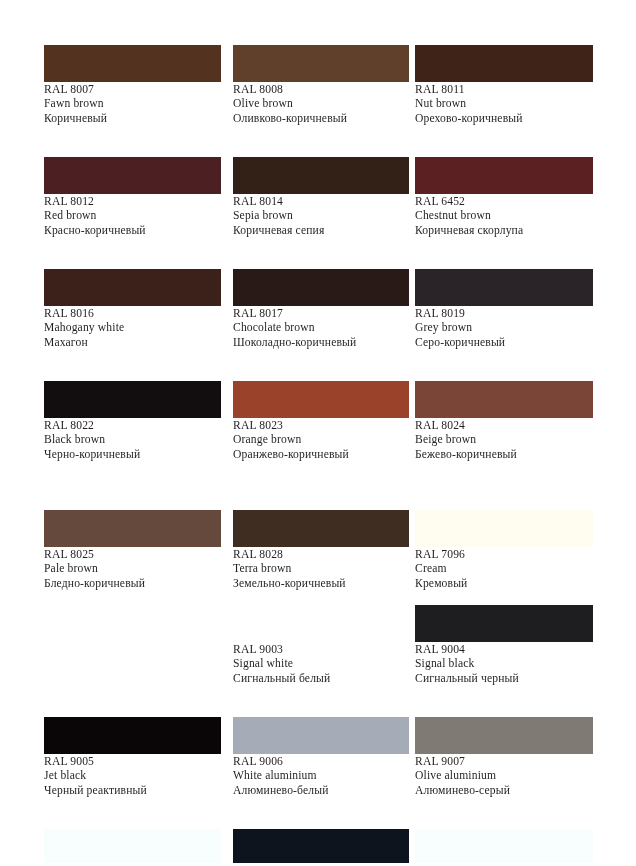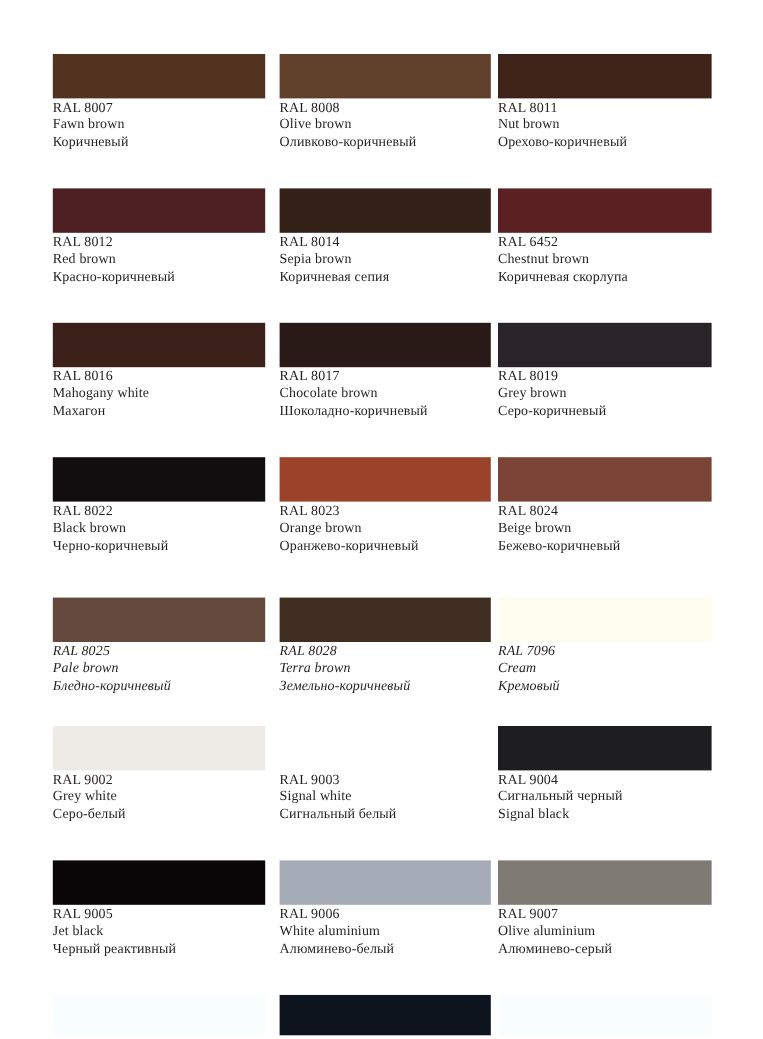--- a/index.html
+++ b/index.html
@@ -178,21 +178,21 @@
       </div>
       <div class="swatch-cell col-2">
         <div class="swatch-chip" style="background-color: rgb(122, 68, 54);"></div>
         <div class="swatch-caption">
           <span class="cap-line cap-code">RAL 8024</span>
           <span class="cap-line cap-en">Beige brown</span>
           <span class="cap-line cap-ru">Бежево-коричневый</span>
         </div>
       </div>
     </div>
-    <div class="swatch-row" style="top: 498px; font-style: italic;">
+    <div class="swatch-row" style="top: 510px;">
       <div class="swatch-cell col-0">
         <div class="swatch-chip" style="background-color: rgb(101, 73, 61);"></div>
         <div class="swatch-caption">
           <span class="cap-line cap-code">RAL 8025</span>
           <span class="cap-line cap-en">Pale brown</span>
           <span class="cap-line cap-ru">Бледно-коричневый</span>
         </div>
       </div>
       <div class="swatch-cell col-1">
         <div class="swatch-chip" style="background-color: rgb(62, 45, 32);"></div>
@@ -205,42 +205,34 @@
       <div class="swatch-cell col-2">
         <div class="swatch-chip" style="background-color: rgb(255, 253, 239);"></div>
         <div class="swatch-caption">
           <span class="cap-line cap-code">RAL 7096</span>
           <span class="cap-line cap-en">Cream</span>
           <span class="cap-line cap-ru">Кремовый</span>
         </div>
       </div>
     </div>
     <div class="swatch-row" style="top: 605px;">
-      <div class="swatch-cell col-0">
-        <div class="swatch-chip" style="background-color: rgb(238, 235, 230);"></div>
-        <div class="swatch-caption">
-          <span class="cap-line cap-code">RAL 9002</span>
-          <span class="cap-line cap-en">Grey white</span>
-          <span class="cap-line cap-ru">Серо-белый</span>
-        </div>
-      </div>
       <div class="swatch-cell col-1">
         <div class="swatch-chip" style="background-color: rgb(255, 255, 255);"></div>
         <div class="swatch-caption">
           <span class="cap-line cap-code">RAL 9003</span>
           <span class="cap-line cap-en">Signal white</span>
           <span class="cap-line cap-ru">Сигнальный белый</span>
         </div>
       </div>
       <div class="swatch-cell col-2">
         <div class="swatch-chip" style="background-color: rgb(30, 30, 33);"></div>
         <div class="swatch-caption">
           <span class="cap-line cap-code">RAL 9004</span>
+          <span class="cap-line cap-en">Signal black</span>
           <span class="cap-line cap-ru">Сигнальный черный</span>
-          <span class="cap-line cap-en">Signal black</span>
         </div>
       </div>
     </div>
     <div class="swatch-row" style="top: 717px;">
       <div class="swatch-cell col-0">
         <div class="swatch-chip" style="background-color: rgb(10, 5, 7);"></div>
         <div class="swatch-caption">
           <span class="cap-line cap-code">RAL 9005</span>
           <span class="cap-line cap-en">Jet black</span>
           <span class="cap-line cap-ru">Черный реактивный</span>

